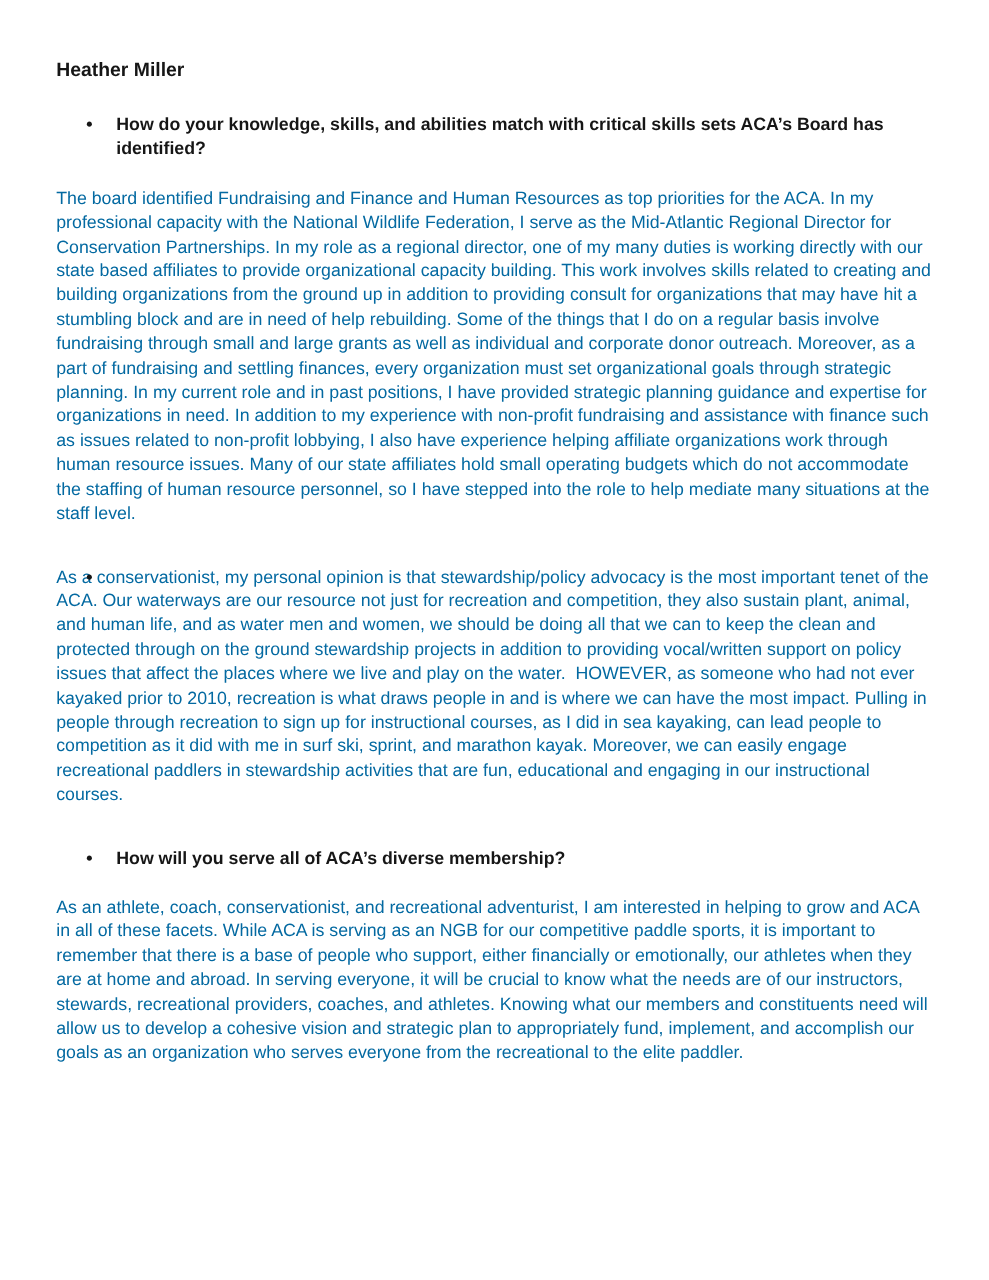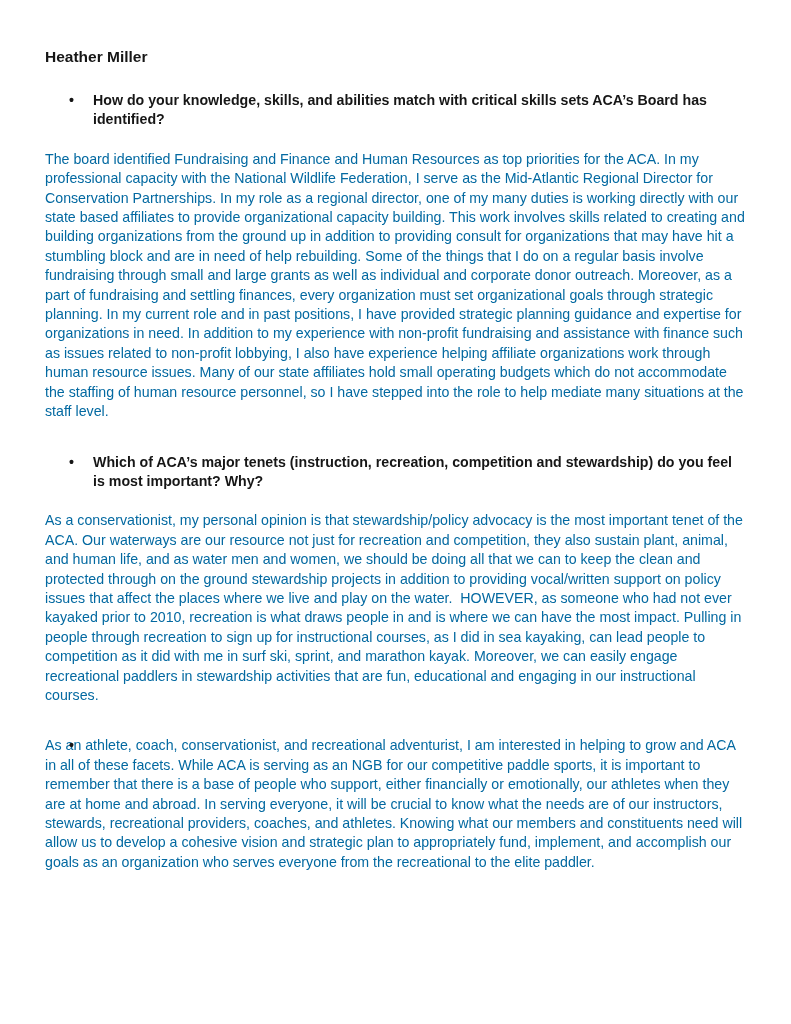--- a/index.html
+++ b/index.html
@@ -76,28 +76,28 @@
         <span>How do your knowledge, skills, and abilities match with critical skills sets ACA’s Board has identified?</span>
       </li>
     </ul>
     <p class="answer">The board identified Fundraising and Finance and Human Resources as top priorities for the ACA. In my professional capacity with the National Wildlife Federation, I serve as the Mid-Atlantic Regional Director for Conservation Partnerships. In my role as a regional director, one of my many duties is working directly with our state based affiliates to provide organizational capacity building. This work involves skills related to creating and building organizations from the ground up in addition to providing consult for organizations that may have hit a stumbling block and are in need of help rebuilding. Some of the things that I do on a regular basis involve fundraising through small and large grants as well as individual and corporate donor outreach. Moreover, as a part of fundraising and settling finances, every organization must set organizational goals through strategic planning. In my current role and in past positions, I have provided strategic planning guidance and expertise for organizations in need. In addition to my experience with non-profit fundraising and assistance with finance such as issues related to non-profit lobbying, I also have experience helping affiliate organizations work through human resource issues. Many of our state affiliates hold small operating budgets which do not accommodate the staffing of human resource personnel, so I have stepped into the role to help mediate many situations at the staff level.</p>
   </section>
 
   <section class="qa">
     <ul class="question">
       <li>
         <span class="bullet-glyph">•</span>
-        <span>Which of ACA’s major tenets (instruction, recreation, competition and stewardship) do you feel is most important? Why?</span>
       </li>
     </ul>
     <p class="answer">As a conservationist, my personal opinion is that stewardship/policy advocacy is the most important tenet of the ACA. Our waterways are our resource not just for recreation and competition, they also sustain plant, animal, and human life, and as water men and women, we should be doing all that we can to keep the clean and protected through on the ground stewardship projects in addition to providing vocal/written support on policy issues that affect the places where we live and play on the water.  HOWEVER, as someone who had not ever kayaked prior to 2010, recreation is what draws people in and is where we can have the most impact. Pulling in people through recreation to sign up for instructional courses, as I did in sea kayaking, can lead people to competition as it did with me in surf ski, sprint, and marathon kayak. Moreover, we can easily engage recreational paddlers in stewardship activities that are fun, educational and engaging in our instructional courses.</p>
   </section>
 
   <section class="qa">
     <ul class="question">
       <li>
         <span class="bullet-glyph">•</span>
+        <span>How will you serve all of ACA’s diverse membership?</span>
       </li>
     </ul>
     <p class="answer last">As an athlete, coach, conservationist, and recreational adventurist, I am interested in helping to grow and ACA in all of these facets. While ACA is serving as an NGB for our competitive paddle sports, it is important to remember that there is a base of people who support, either financially or emotionally, our athletes when they are at home and abroad. In serving everyone, it will be crucial to know what the needs are of our instructors, stewards, recreational providers, coaches, and athletes. Knowing what our members and constituents need will allow us to develop a cohesive vision and strategic plan to appropriately fund, implement, and accomplish our goals as an organization who serves everyone from the recreational to the elite paddler.</p>
   </section>
 
 </div>
 
 </body></html>

